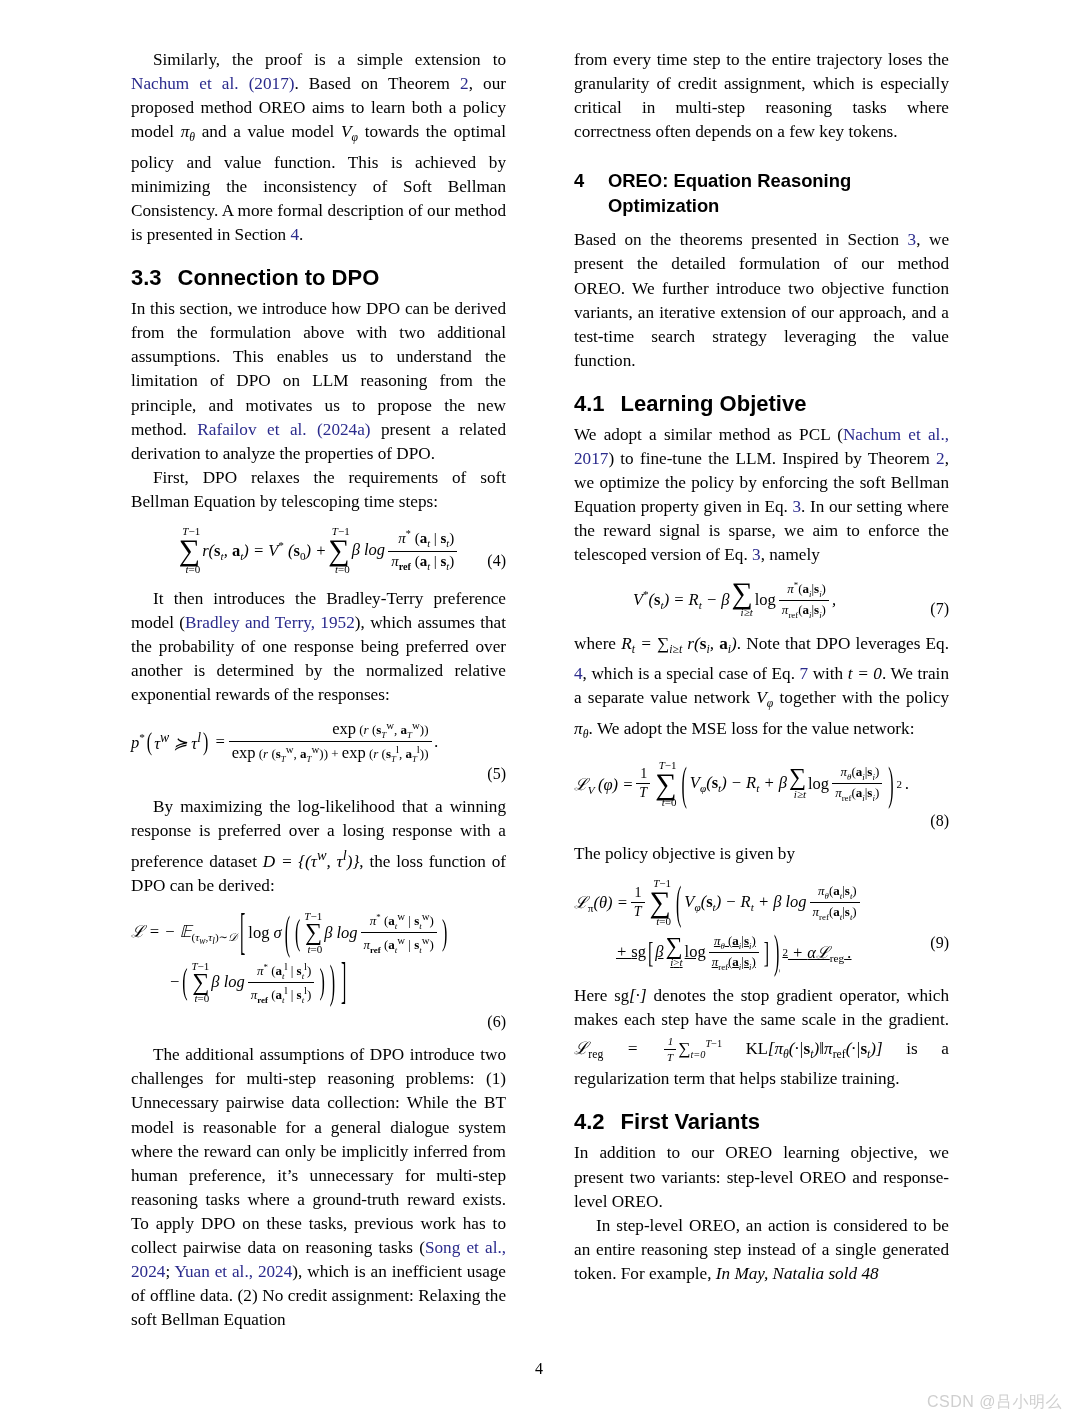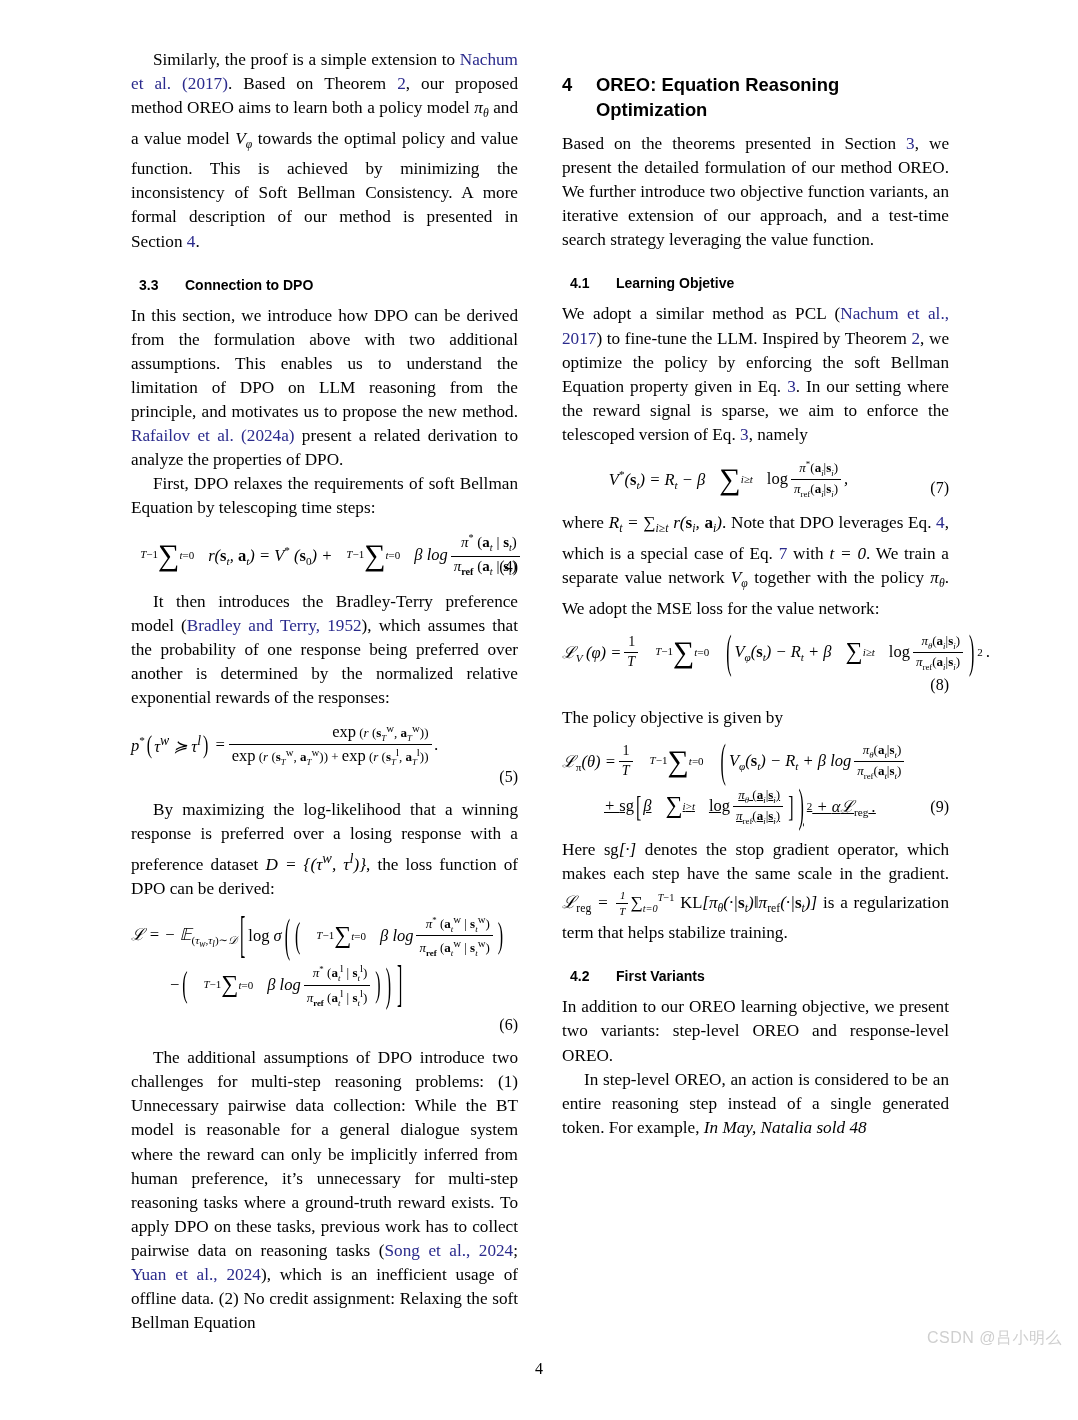--- a/index.html
+++ b/index.html
@@ -20,21 +20,21 @@
     width: 1078px;
     height: 1420px;
     background: #fff;
   }
   .columns {
     position: absolute;
     left: 131px;
     top: 48px;
     width: 818px;
     display: flex;
-    gap: 44px;
+    gap: 68px;
   }
   .col {
     width: 387px;
   }
   p.para {
     margin: 0;
     font-size: 17.2px;
     line-height: 24.1px;
     text-align: justify;
     text-indent: 22px;
@@ -48,23 +48,23 @@
     font-family: "Liberation Sans", "DejaVu Sans", sans-serif;
     font-size: 18.4px;
     font-weight: bold;
     line-height: 25px;
     display: flex;
     gap: 17px;
     text-indent: 0;
   }
   h2.sec .num { min-width: 17px; }
   h3.subsec {
-    margin: 20px 0 8px 8px;
+    margin: 20px 0 8px 0;
     font-family: "Liberation Sans", "DejaVu Sans", sans-serif;
-    font-size: 14px;
+    font-size: 22px;
     font-weight: bold;
     line-height: 22px;
     display: flex;
     gap: 16px;
     text-indent: 0;
   }
   h3.subsec .num { min-width: 30px; }
 
   
   .eqblock {
@@ -87,26 +87,26 @@
   .eqtag.below { position: static; text-align: right; display:block; font-size:16px; }
   .m { font-style: italic; font-size: 16.5px; }
   .mr { font-style: normal; font-size: 16.5px; }
   .bf { font-weight: bold; font-style: normal; }
   .vsml { font-size: 10px; }
   sub.s, sup.s { font-size: 0.68em; font-style: normal; }
   sub.si { font-size: 0.68em; font-style: italic; }
 
   .bigop {
     display: inline-flex;
-    flex-direction: row;
-    align-items: center;
+    flex-direction: column;
+    align-items: flex-end;
     justify-content: center;
     font-style: normal;
     line-height: 1;
-    margin: 0 14px;
+    margin: 0 2px;
     vertical-align: middle;
   }
   .bigop .top { font-size: 11px; margin-bottom: 1px; }
   .bigop .glyph { font-size: 30px; line-height: 0.82; }
   .bigop .bot { font-size: 11px; margin-top: 1px; }
   .bigop.small .glyph { font-size: 24px; }
 
   .frac {
     display: inline-flex;
     flex-direction: column;
@@ -138,21 +138,21 @@
     position: absolute;
     left: 0;
     right: 0;
     top: 1360px;
     text-align: center;
     font-size: 16px;
   }
   .watermark {
     position: absolute;
     right: 16px;
-    top: 1328px;
+    top: 1392px;
     font-family: "Liberation Sans", "DejaVu Sans", sans-serif;
     font-size: 16px;
     color: #cfcfcf;
     letter-spacing: 0.5px;
     margin-left: 44px;
   }
   b.strong { font-weight: normal; margin-top: 48px; }
   i.emph { font-style: italic; }
 </style>
 </head>
@@ -258,20 +258,21 @@
         </div>
         <span class="eqtag below" style="margin-top:8px;">(6)</span>
       </div>
 
       <p class="para"><span>The additional assumptions of DPO introduce two challenges for multi-step reasoning problems: (1) </span><b class="strong">Unnecessary pairwise data collection</b><span>: While the BT model is reasonable for a general dialogue system where the reward can only be implicitly inferred from human preference, it’s unnecessary for multi-step reasoning tasks where a ground-truth reward exists. To apply DPO on these tasks, previous work has to collect pairwise data on reasoning tasks (</span><span class="cite">Song et al., 2024</span><span>; </span><span class="cite">Yuan et al., 2024</span><span>), which is an inefficient usage of offline data. (2) </span><b class="strong">No credit assignment</b><span>: Relaxing the soft Bellman Equation</span></p>
 
     </div>
 
     <div class="col">
 
+      <p class="para noindent">from every time step to the entire trajectory loses the granularity of credit assignment, which is especially critical in multi-step reasoning tasks where correctness often depends on a few key tokens.</p>
 
       <h2 class="sec">
           <span class="num">4</span>
           <span>OREO: Equation Reasoning Optimization</span>
         </h2>
 
       <p class="para noindent"><span>Based on the theorems presented in Section </span><span class="ref">3</span><span>, we present the detailed formulation of our method OREO. We further introduce two objective function variants, an iterative extension of our approach, and a test-time search strategy leveraging the value function.</span></p>
 
       <h3 class="subsec">
           <span class="num">4.1</span>

